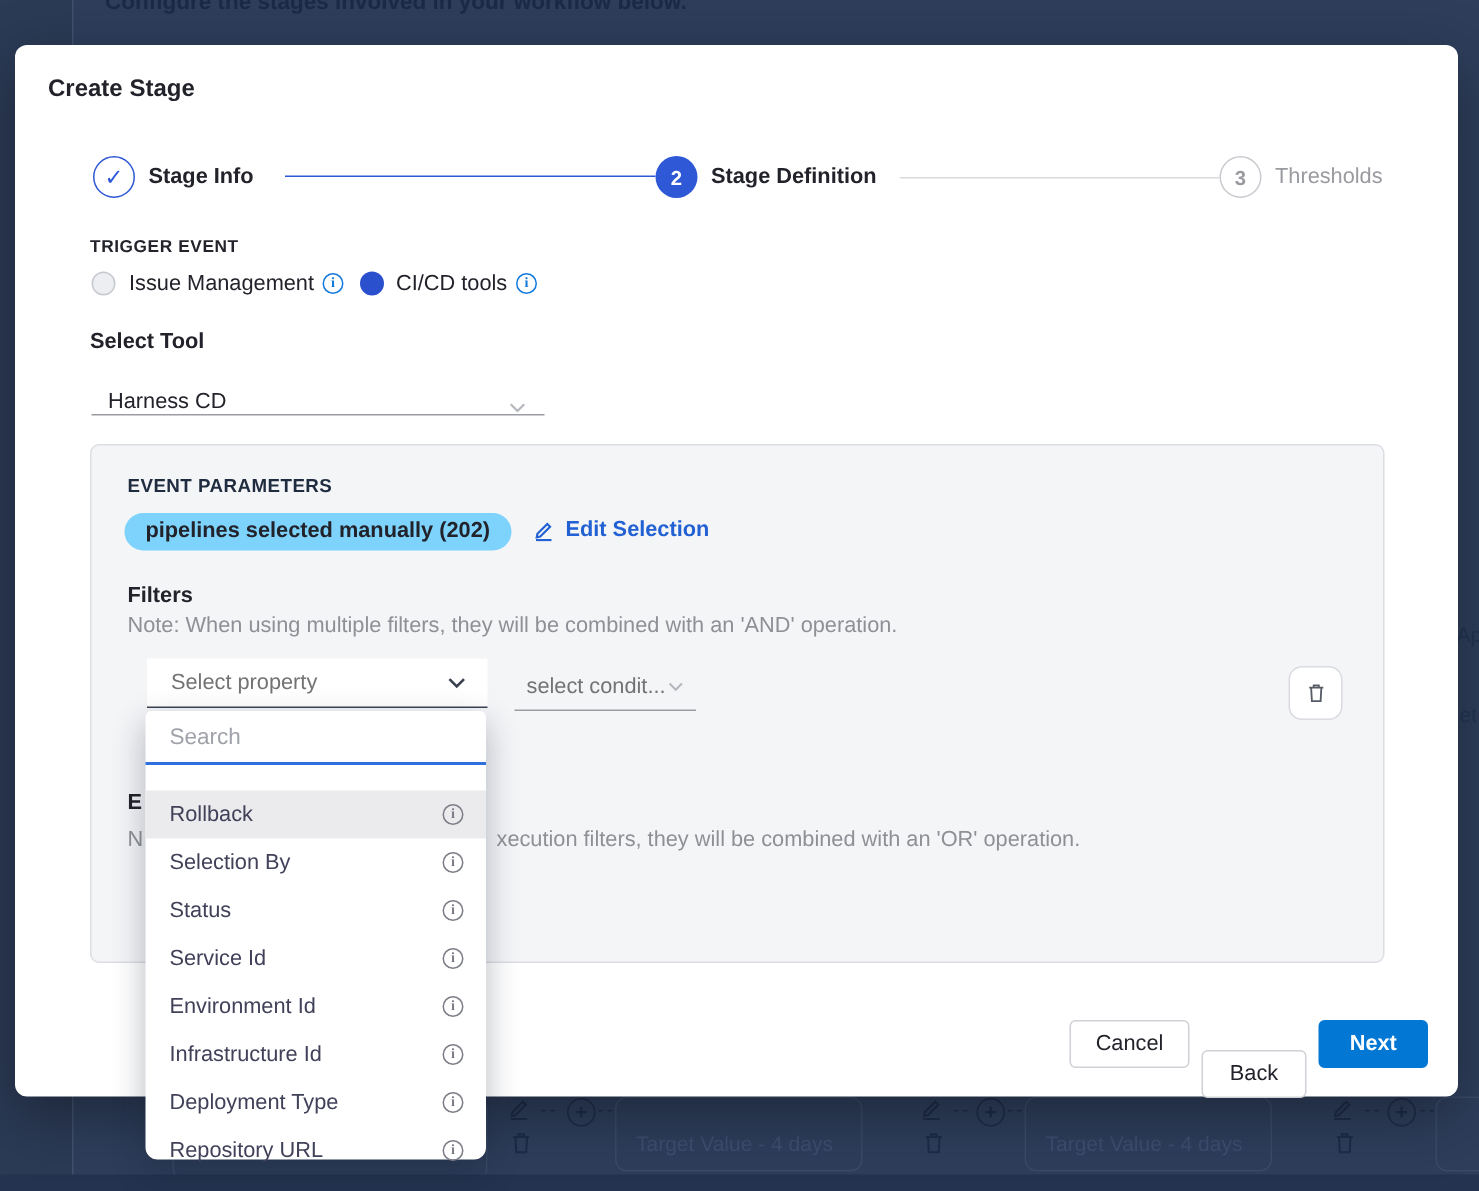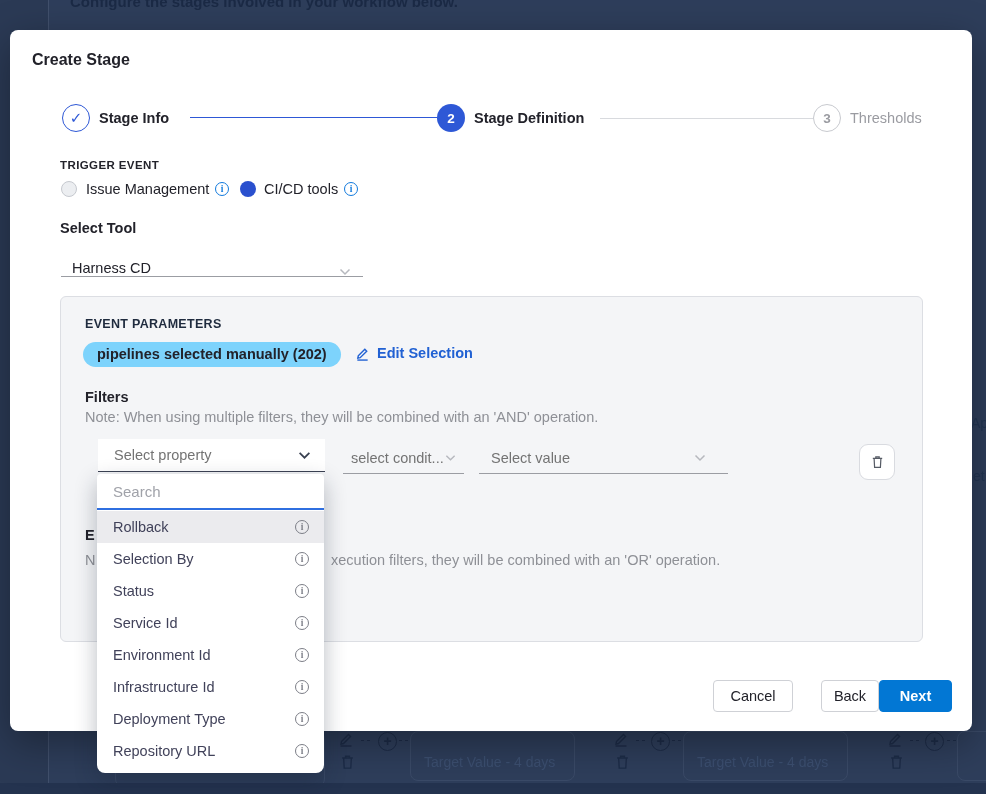--- a/index.html
+++ b/index.html
@@ -120,21 +120,21 @@
     background:#fff; border-radius:4px 4px 8px 8px;
     box-shadow:0 8px 22px rgba(20,30,50,.3);
     z-index:30;
   }
   .dd-search { height:36px; border-bottom:2px solid #2f6fe0; display:flex; align-items:center; }
   .dd-search input {
     width:100%; border:none; outline:none; padding:0 16px;
     font-size:15px; color:#3a3b4a; font-family:inherit; background:transparent;
   }
   .dd-search input::placeholder { color:#a0a2a9; }
-  .dd-list { padding-top:1px; }
+  .dd-list { padding-top:17px; }
   .dd-item {
     height:32px; padding:0 15px 0 16px;
     display:flex; align-items:center; justify-content:space-between;
     font-size:14.5px; color:#41425a; cursor:pointer; white-space:nowrap;
   }
   .dd-item.hl { background:#ebebee; }
 </style>
 </head>
 <body>
 
@@ -275,44 +275,36 @@
 
     <div class="abs underline-select" style="left:282px;top:146px;width:121px;padding:0 8px;">
       <span class="placeholder-text">select condit...</span>
       <span style="display:flex;">
         <svg width="11" height="8" viewBox="0 0 12 8" fill="none" stroke="#b6b8be" stroke-width="1.5">
             <polyline points="1.5,1.5 6,6 10.5,1.5"></polyline>
           </svg>
       </span>
     </div>
 
-    <div class="abs underline-select" style="left:418px;top:146px;width:249px;padding:0 22px 0 12px;">
-      <span class="placeholder-text">Select value</span>
-      <span style="display:flex;">
-        <svg width="12" height="8" viewBox="0 0 12 8" fill="none" stroke="#b6b8be" stroke-width="1.5">
-            <polyline points="1.5,1.5 6,6 10.5,1.5"></polyline>
-          </svg>
-      </span>
-    </div>
 
     <div class="abs trash-btn">
       <span style="display:flex;">
         <svg width="15" height="16" viewBox="0 0 16 16" fill="none" stroke="#565b65" stroke-width="1.3">
             <path d="M3 4.2h10M6.2 4V2.6h3.6V4M4.4 4.6l.5 9.2h6.2l.5-9.2"></path>
           </svg>
       </span>
     </div>
 
     <div class="abs exec-frag-bold" style="left:24px;top:230px;">E</div>
     <div class="abs note-text" style="left:24px;top:255px;">N</div>
     <div class="abs note-text" style="left:270px;top:255px;">xecution filters, they will be combined with an 'OR' operation.</div>
   </div>
 
   <div class="abs btn btn-secondary" style="left:703px;top:650px;width:80px;">Cancel</div>
-  <div class="abs btn btn-secondary" style="left:791px;top:650px;width:58px;margin-left:20px;">Back</div>
+  <div class="abs btn btn-secondary" style="left:791px;top:670px;width:70px;">Back</div>
   <div class="abs btn btn-primary" style="left:869px;top:650px;width:73px;">Next</div>
 </div>
 
 <div class="abs dropdown">
   <div class="dd-search">
     <input type="text" placeholder="Search" style="">
   </div>
   <div class="dd-list">
     <div class="dd-item hl">
       <span>Rollback</span>

